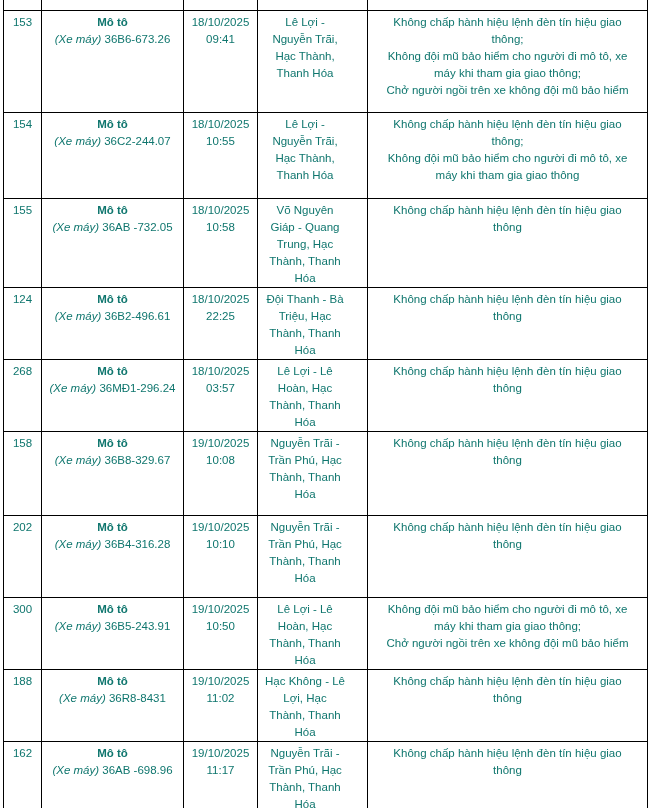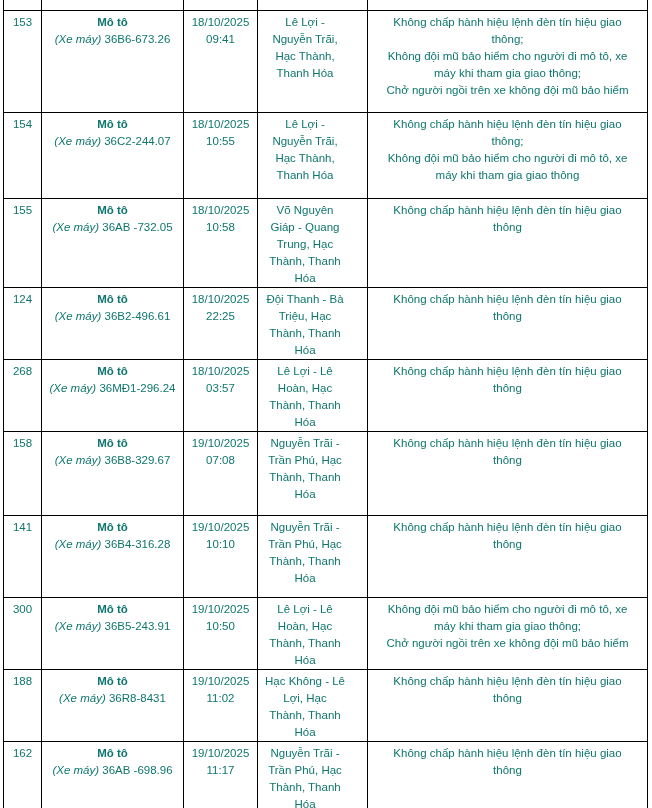--- a/index.html
+++ b/index.html
@@ -142,29 +142,29 @@
           </td>
         </tr>
         <tr>
           <td>158</td>
           <td>
             <div class="bold">Mô tô</div>
             <div><span class="it">(Xe máy)</span> 36B8-329.67</div>
           </td>
           <td>
             <div>19/10/2025</div>
-            <div>07:08</div>
+            <div>10:08</div>
           </td>
           <td>Nguyễn Trãi - Trần Phú, Hạc Thành, Thanh Hóa</td>
           <td>
             <div>Không chấp hành hiệu lệnh đèn tín hiệu giao thông</div>
           </td>
         </tr>
         <tr>
-          <td>141</td>
+          <td>202</td>
           <td>
             <div class="bold">Mô tô</div>
             <div><span class="it">(Xe máy)</span> 36B4-316.28</div>
           </td>
           <td>
             <div>19/10/2025</div>
             <div>10:10</div>
           </td>
           <td>Nguyễn Trãi - Trần Phú, Hạc Thành, Thanh Hóa</td>
           <td>

